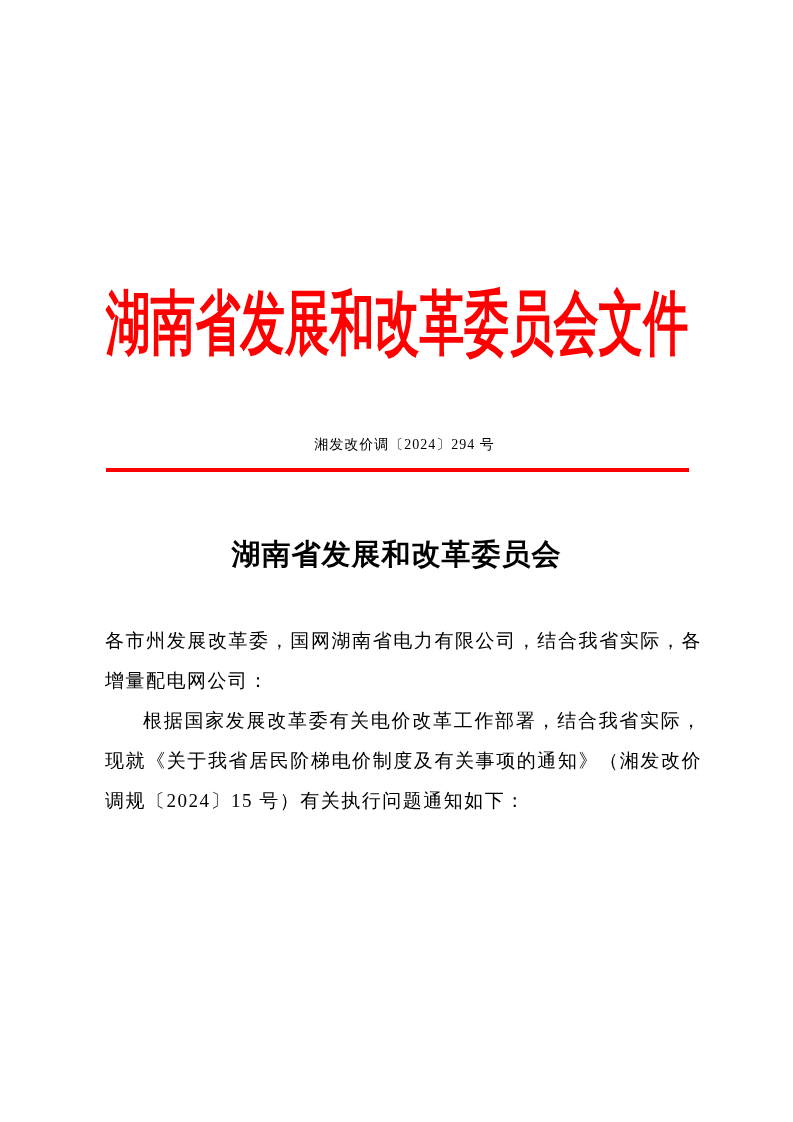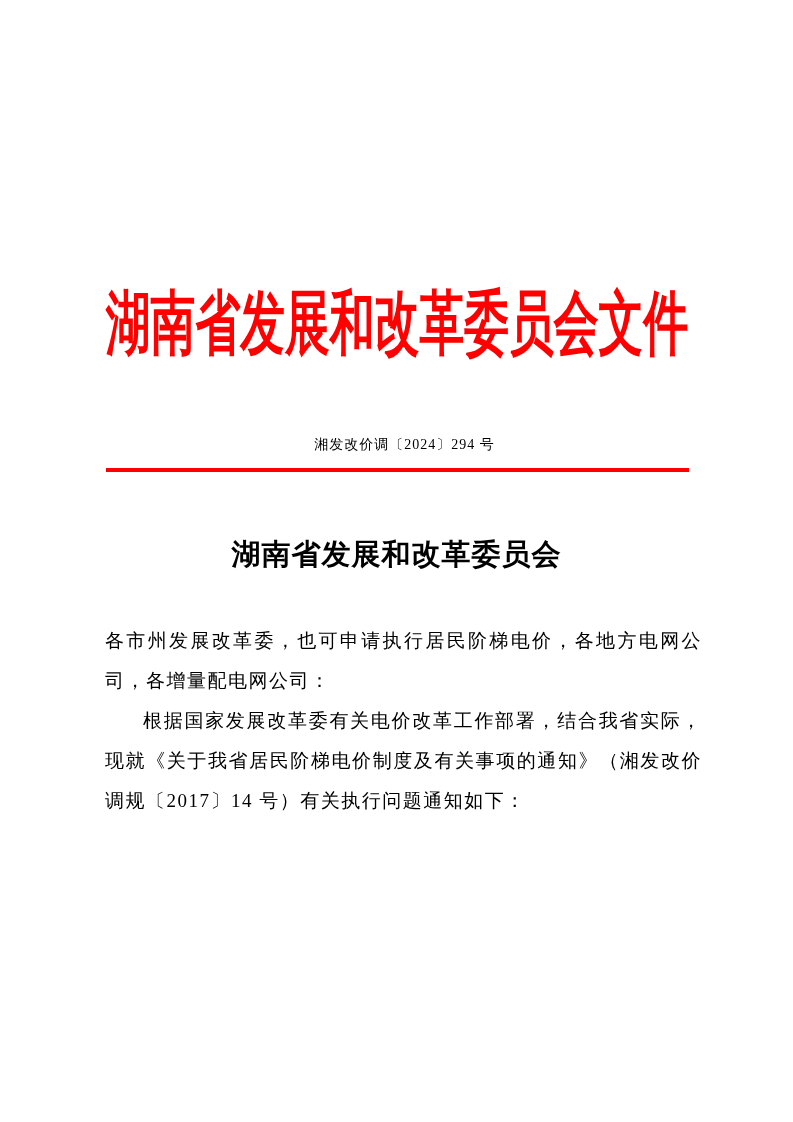--- a/index.html
+++ b/index.html
@@ -105,17 +105,17 @@
 
   <div class="doc-number">湘发改价调〔2024〕294 号</div>
 
   <div class="red-divider"></div>
 
   <div class="doc-title">
     <div class="doc-title-line">湖南省发展和改革委员会</div>
   </div>
 
   <div class="body-text">
-    <p class="salutation">各市州发展改革委，也可申请执行居民阶梯电价，各地方电网公司，各增量配电网公司：</p>
-    <p class="indent">根据国家发展改革委有关电价改革工作部署，结合我省实际，现就《关于我省居民阶梯电价制度及有关事项的通知》（湘发改价调规〔2017〕14 号）有关执行问题通知如下：</p>
+    <p class="salutation">各市州发展改革委，国网湖南省电力有限公司，结合我省实际，各增量配电网公司：</p>
+    <p class="indent">根据国家发展改革委有关电价改革工作部署，结合我省实际，现就《关于我省居民阶梯电价制度及有关事项的通知》（湘发改价调规〔2024〕15 号）有关执行问题通知如下：</p>
   </div>
 
 </div>
 
 </body></html>

